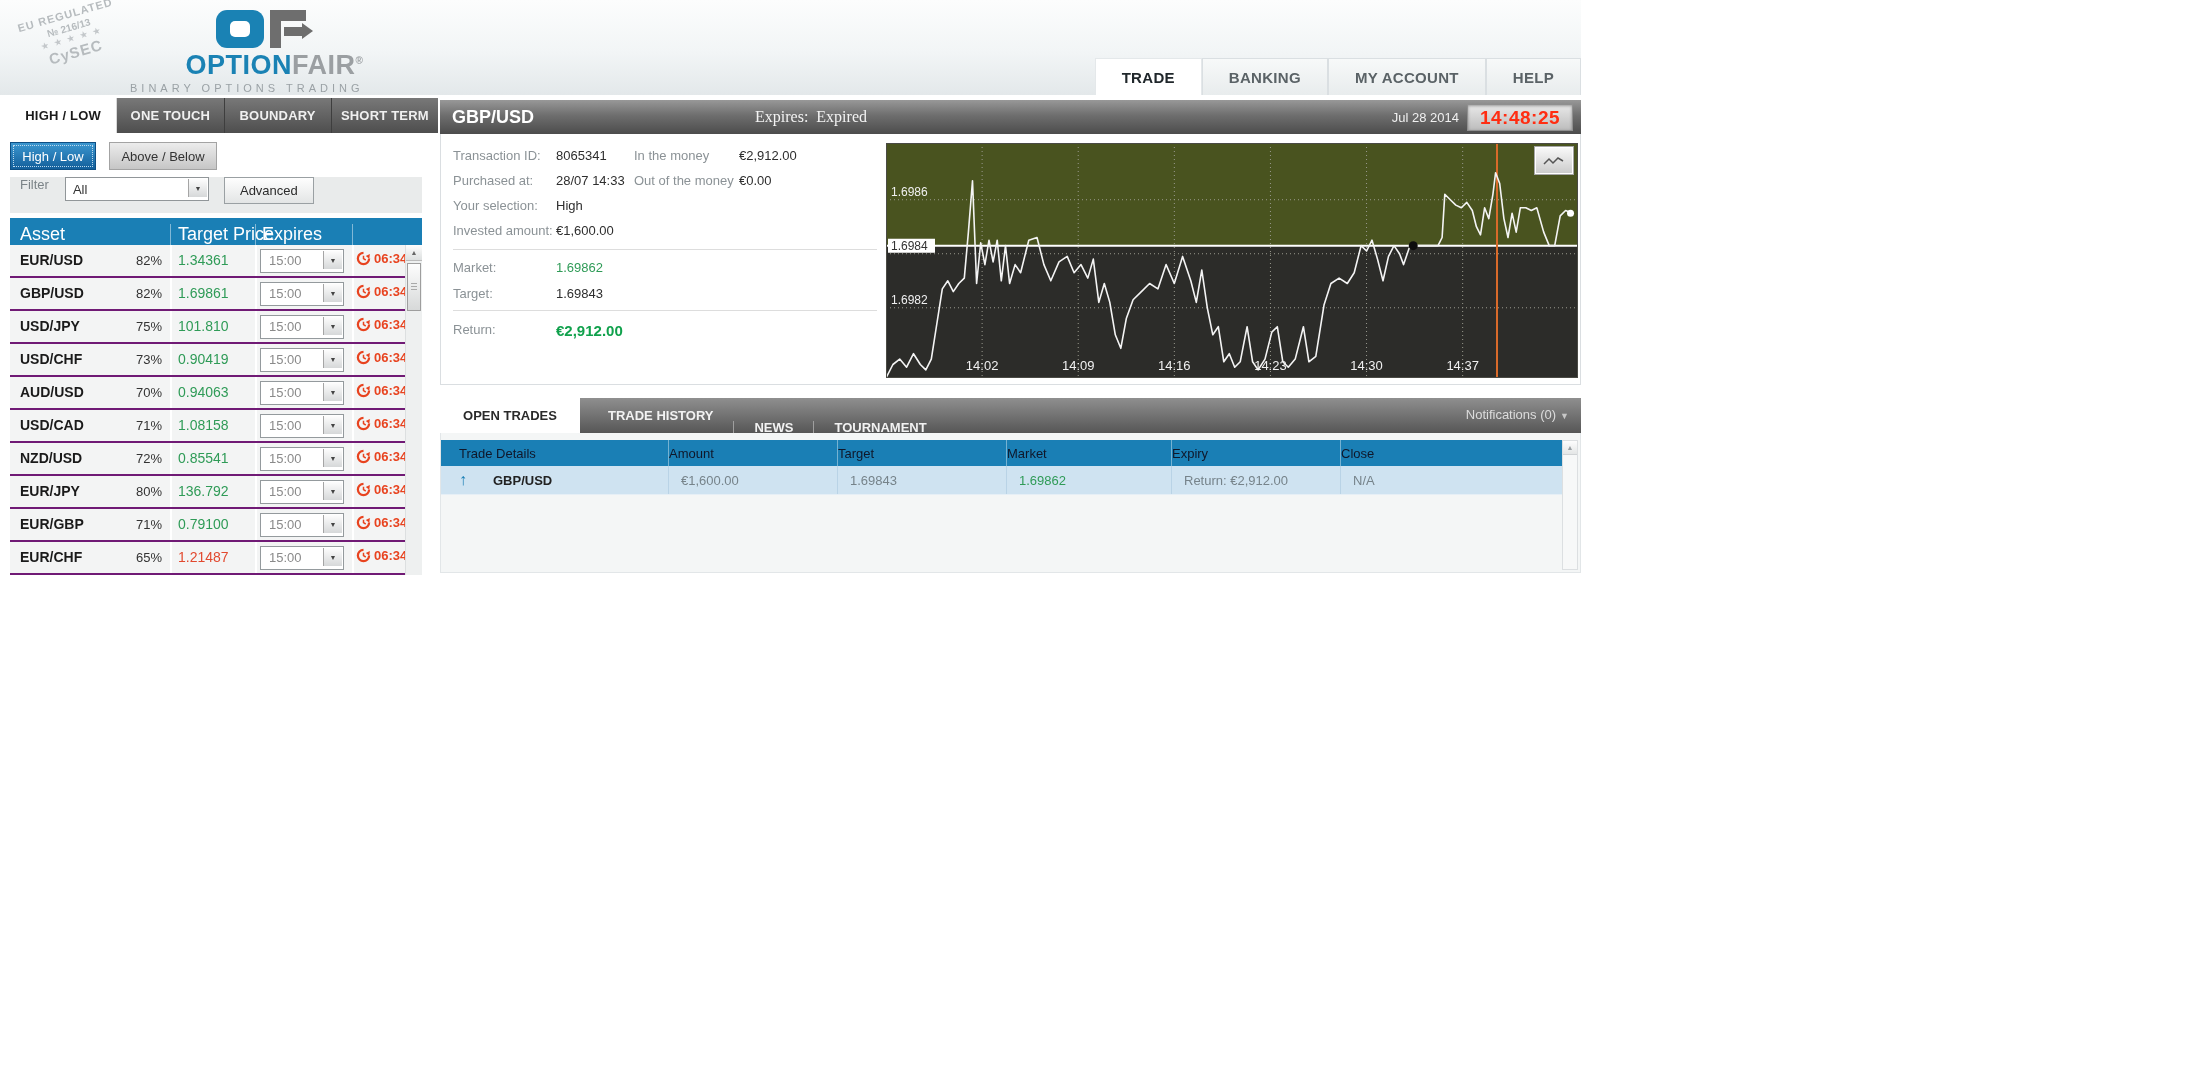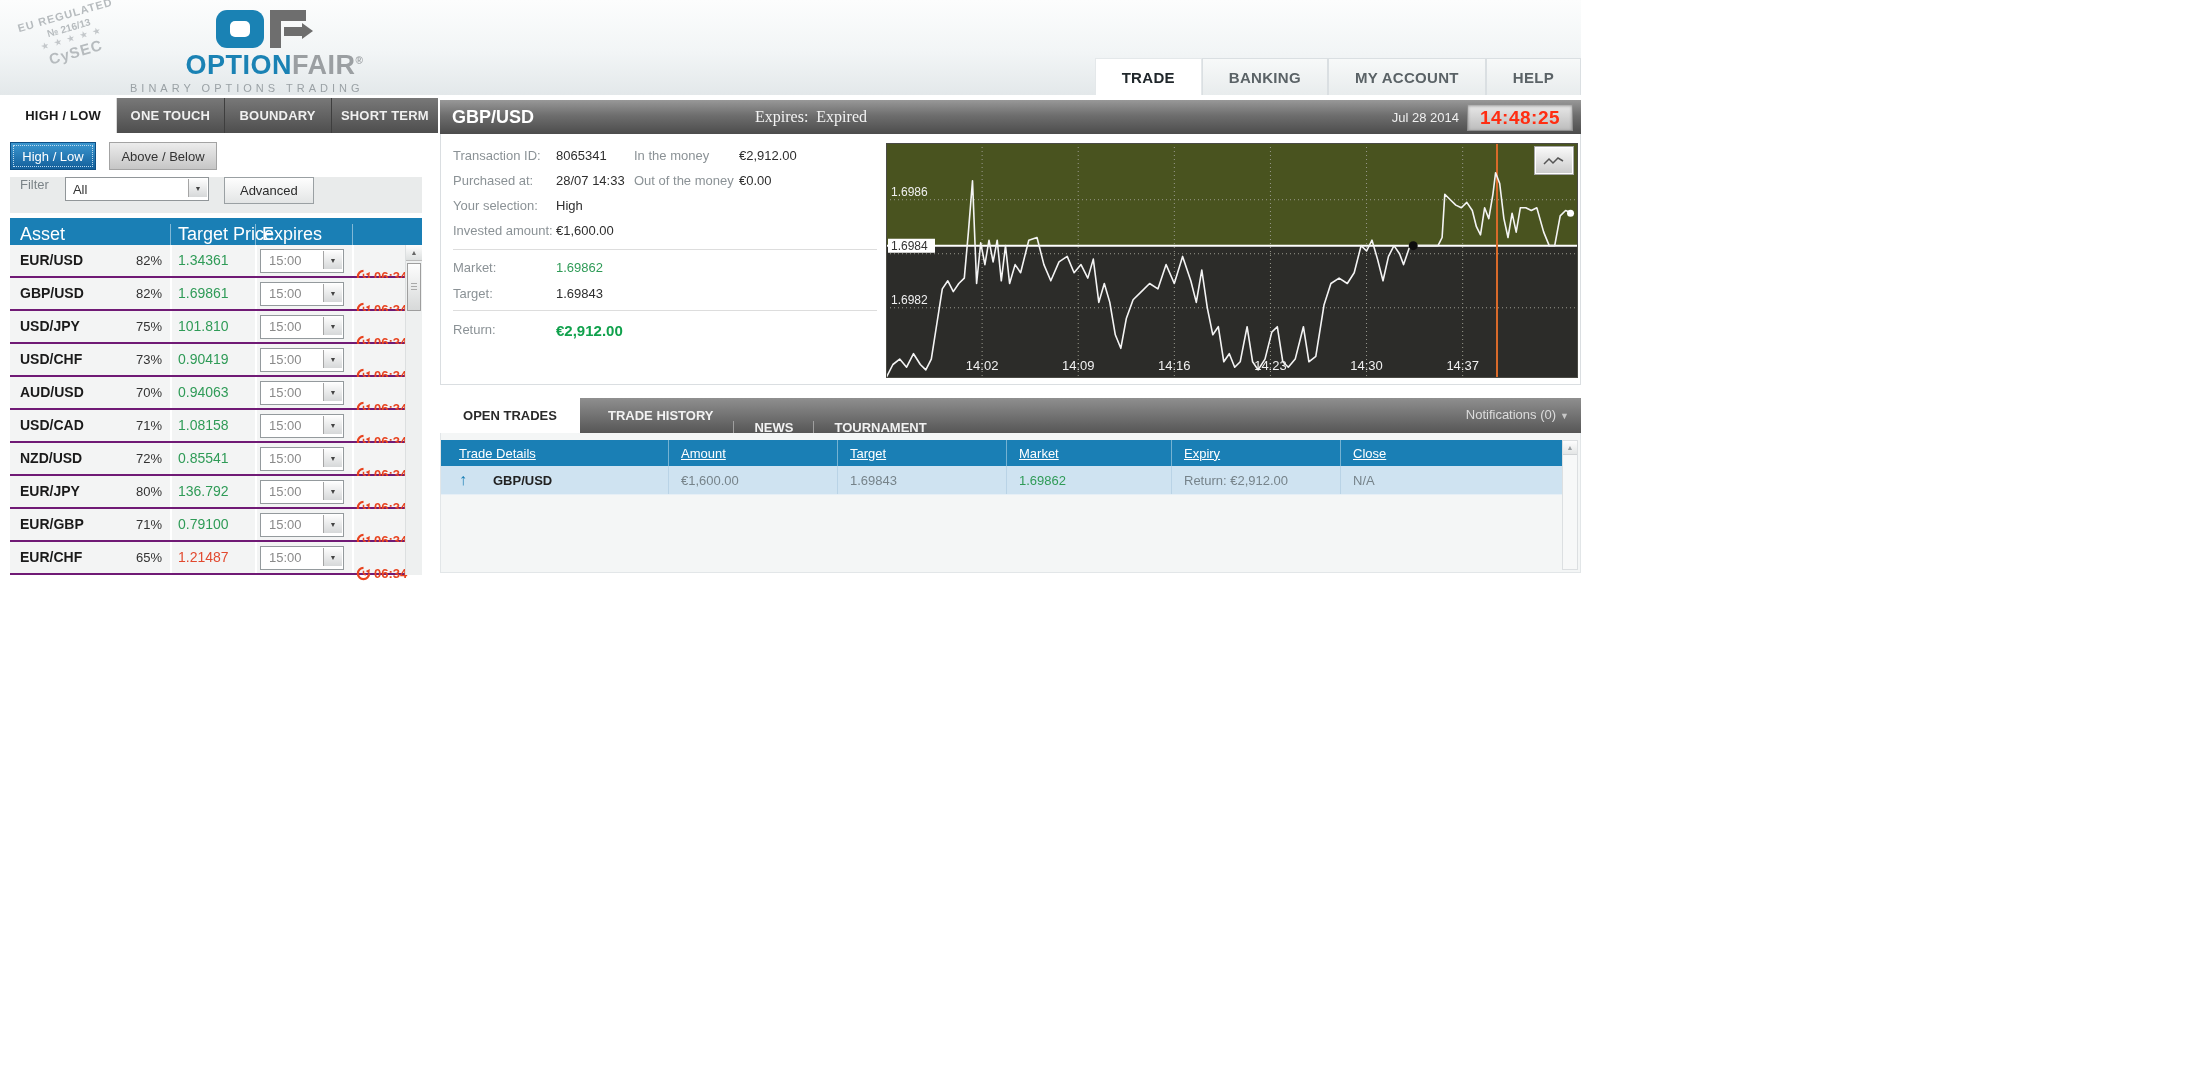--- a/index.html
+++ b/index.html
@@ -68,21 +68,21 @@
   .asset-body{position:relative;}
   .asset-row{position:relative;height:31px;background:#f3f4f4;border-bottom:2px solid #701a75;}
   .asset-row .vsep{position:absolute;top:0;bottom:0;width:2px;background:#fff;}
   .v1{left:160px;} .v2{left:245px;} .v3{left:342px;}
   .a-name{position:absolute;left:10px;top:7px;font-weight:bold;font-size:14px;color:#1a1a1a;}
   .a-pct{position:absolute;left:100px;top:8px;width:52px;text-align:right;font-size:13px;color:#333;}
   .a-price{position:absolute;left:168px;top:7px;font-size:14px;color:#2f9b57;}
   .a-price.red{color:#e2492f;}
   .a-select{position:absolute;left:250px;top:4px;width:82px;height:22px;background:#fff;border:1px solid #949a9d;}
   .a-select .a-sel-val{position:absolute;left:8px;top:3px;font-size:13px;color:#8a8a8a;}
-  .a-clock{position:absolute;left:346px;top:6px;display:flex;align-items:flex-start;gap:3px;margin-top:18px;}
+  .a-clock{position:absolute;left:346px;top:6px;display:flex;align-items:flex-start;gap:3px;}
   .a-time{color:#e8431f;font-weight:bold;font-size:13px;}
   .vscroll{position:absolute;right:0;top:0;bottom:0;width:16px;background:#eef0f0;border-left:1px solid #dcdfe0;}
   .vs-up{height:15px;background:linear-gradient(#fdfdfd,#dde0e0);border-bottom:1px solid #bbb;
     display:flex;align-items:center;justify-content:center;font-size:7px;color:#666;}
   .vs-thumb{margin:2px 1px;height:46px;background:linear-gradient(#fdfdfd,#d7d9d9);border:1px solid #9e9e9e;position:relative;}
   .vs-thumb::after{content:"";position:absolute;left:3px;right:3px;top:19px;height:7px;
     background:repeating-linear-gradient(#a9a9a9 0 1px,transparent 1px 3px);}
   .panel-scroll{position:absolute;left:434px;top:103px;width:8px;height:148px;border-radius:4px;
     background:linear-gradient(90deg,#cfd3d5,#b9bec1);}
 
@@ -120,22 +120,22 @@
     color:#2a2a2a;font-weight:bold;font-size:13px;}
   .lt-dark{display:flex;align-items:center;padding:0 20px;color:#f2f2f2;font-size:13px;font-weight:bold;}
   .lt-dark + .lt-dark{border-left:1px solid #9f9f9f;margin-top:23px;}
   .lt-first{margin-left:8px;}
   .notifications{position:absolute;right:12px;top:9px;color:#dcdcdc;font-size:13px;}
   .notifications .caret{font-size:9px;margin-left:4px;color:#c7c7c7;}
 
   .lower-panel{position:absolute;left:440px;top:433px;width:1141px;height:140px;background:#f4f6f6;
     border:1px solid #e2e6e8;border-top:none;box-sizing:border-box;}
   .trades-table{position:absolute;left:0;top:7px;width:1123px;}
-  .t-header{height:26px;background:#1a7fb5;display:flex;color:#ffffff;font-size:13px;text-decoration:underline;}
-  .t-header .tc{display:flex;align-items:center;padding-left:12px;box-sizing:border-box;}
+  .t-header{height:26px;background:#1a7fb5;display:flex;color:#0f172a;font-size:13px;}
+  .t-header .tc{display:flex;align-items:center;box-sizing:border-box;}
   .t-header .tc:first-child{padding-left:18px;}
   .t-header .tc + .tc{border-left:1px solid rgba(255,255,255,.4);}
   .t-row{height:28px;background:#cfe3f1;display:flex;font-size:13px;color:#76838a;border-bottom:1px solid #e6eff6;}
   .t-row .tc{display:flex;align-items:center;padding-left:12px;box-sizing:border-box;}
   .t-row .tc + .tc{border-left:1px solid #b9d3e6;}
   .c0{width:227px;} .c1{width:169px;} .c2{width:169px;} .c3{width:165px;} .c4{width:169px;} .c5{width:224px;}
   .t-arrow{color:#1a7fb5;font-weight:bold;font-size:16px;margin-left:6px;}
   .t-asset{font-weight:bold;color:#222;margin-left:26px;}
   .side-scroll{position:absolute;right:2px;top:7px;width:14px;height:128px;background:#f7f8f8;border:1px solid #dcdfe1;}
   .side-scroll .ss-up{height:13px;display:flex;align-items:center;justify-content:center;font-size:7px;color:#9aa0a4;

